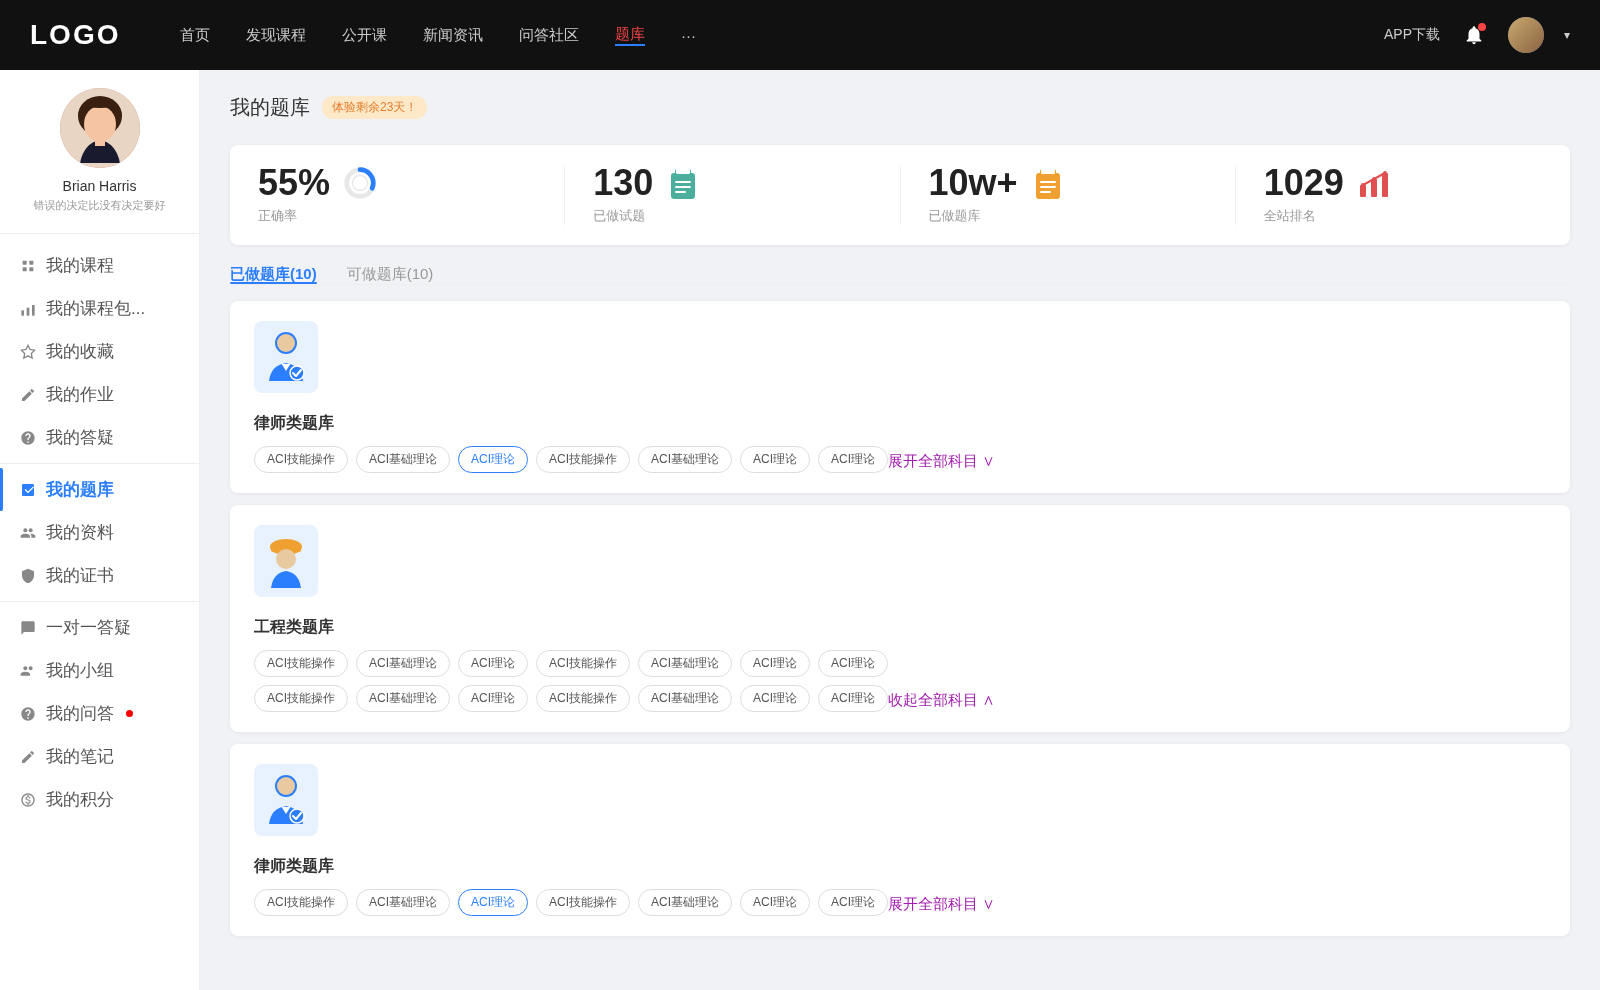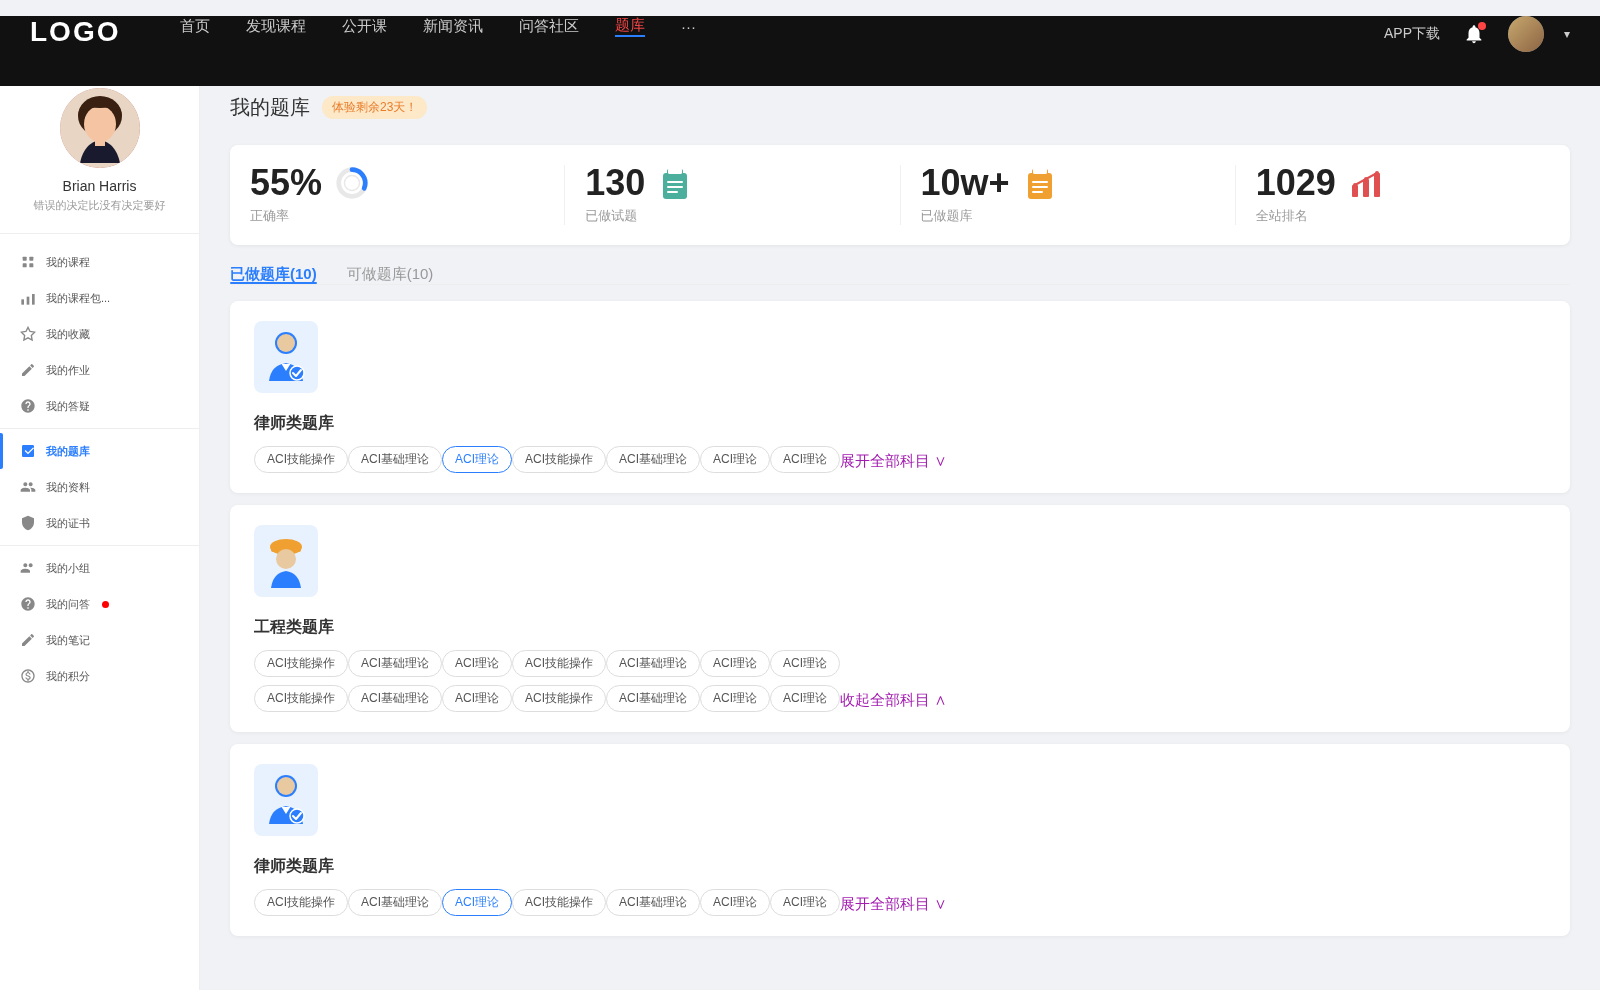--- a/index.html
+++ b/index.html
@@ -3,24 +3,24 @@
   <meta charset="utf-8">
   <style>
     * { box-sizing: border-box; margin: 0; padding: 0; }
     body { font-family: 'PingFang SC', 'Microsoft YaHei', sans-serif; background: #f0f2f5; min-height: 990px; }
 
     
     .navbar {
       background: #111;
       height: 70px;
       display: flex;
-      align-items: flex-start;
+      align-items: center;
       padding: 0 30px;
       position: sticky;
-      top: 16px;
+      top: 0;
       z-index: 100;
     }
     .navbar-logo {
       color: #fff;
       font-size: 28px;
       font-weight: bold;
       letter-spacing: 2px;
       margin-right: 50px;
       min-width: 100px;
     }
@@ -131,21 +131,21 @@
       color: #999;
       text-align: center;
       padding: 0 16px;
     }
     .sidebar-nav-item {
       display: flex;
       align-items: center;
       gap: 10px;
       padding: 10px 20px;
       cursor: pointer;
-      font-size: 11px;
+      font-size: 17px;
       color: #555;
       position: relative;
       text-align: center;
     }
     .sidebar-nav-item.active {
       color: #2b7fff;
       font-weight: 600;
     }
     .sidebar-nav-item.active::before {
       content: '';
@@ -215,21 +215,21 @@
       border-radius: 8px;
       padding: 20px 0;
       margin-bottom: 20px;
       box-shadow: 0 1px 4px rgba(0,0,0,0.06);
     }
     .stat-item {
       flex: 1;
       display: flex;
       flex-direction: column;
       align-items: flex-start;
-      padding: 0 20px;
+      padding: 0 28px;
       border-right: 1px solid #f0f0f0;
     }
     .stat-item:last-child { border-right: none; }
     .stat-top {
       display: flex;
       align-items: center;
       gap: 12px;
     }
     .stat-number {
       font-size: 36px;
@@ -309,20 +309,21 @@
     }
     .qbank-title {
       font-size: 16px;
       font-weight: 600;
       color: #333;
       margin-bottom: 12px;
     }
     .qbank-tags {
       display: flex;
       flex-wrap: wrap;
+      gap: 8px;
       align-items: center;
     }
     .qbank-tag {
       padding: 4px 12px;
       border-radius: 20px;
       border: 1px solid #ddd;
       font-size: 12px;
       color: #555;
       cursor: pointer;
     }
@@ -458,20 +459,28 @@
     </div>
     <div class="sidebar-nav-item">
       <span class="sidebar-icon">
         <svg width="16" height="16" viewBox="0 0 24 24" fill="#888">
             <path d="M12 1L3 5v6c0 5.55 3.84 10.74 9 12 5.16-1.26 9-6.45 9-12V5l-9-4z"></path>
           </svg>
       </span>
       <span>我的证书</span>
     </div>
     <div class="sidebar-divider"></div>
+    <div class="sidebar-nav-item">
+      <span class="sidebar-icon">
+        <svg width="16" height="16" viewBox="0 0 24 24" fill="#888">
+            <path d="M20 2H4c-1.1 0-2 .9-2 2v18l4-4h14c1.1 0 2-.9 2-2V4c0-1.1-.9-2-2-2z"></path>
+          </svg>
+      </span>
+      <span>一对一答疑</span>
+    </div>
     <div class="sidebar-nav-item">
       <span class="sidebar-icon">
         <svg width="16" height="16" viewBox="0 0 24 24" fill="#888">
             <path d="M16 11c1.66 0 2.99-1.34 2.99-3S17.66 5 16 5c-1.66 0-3 1.34-3 3s1.34 3 3 3zm-8 0c1.66 0 2.99-1.34 2.99-3S9.66 5 8 5C6.34 5 5 6.34 5 8s1.34 3 3 3zm0 2c-2.33 0-7 1.17-7 3.5V19h14v-2.5c0-2.33-4.67-3.5-7-3.5z"></path>
           </svg>
       </span>
       <span>我的小组</span>
     </div>
     <div class="sidebar-nav-item">
       <span class="sidebar-icon">

